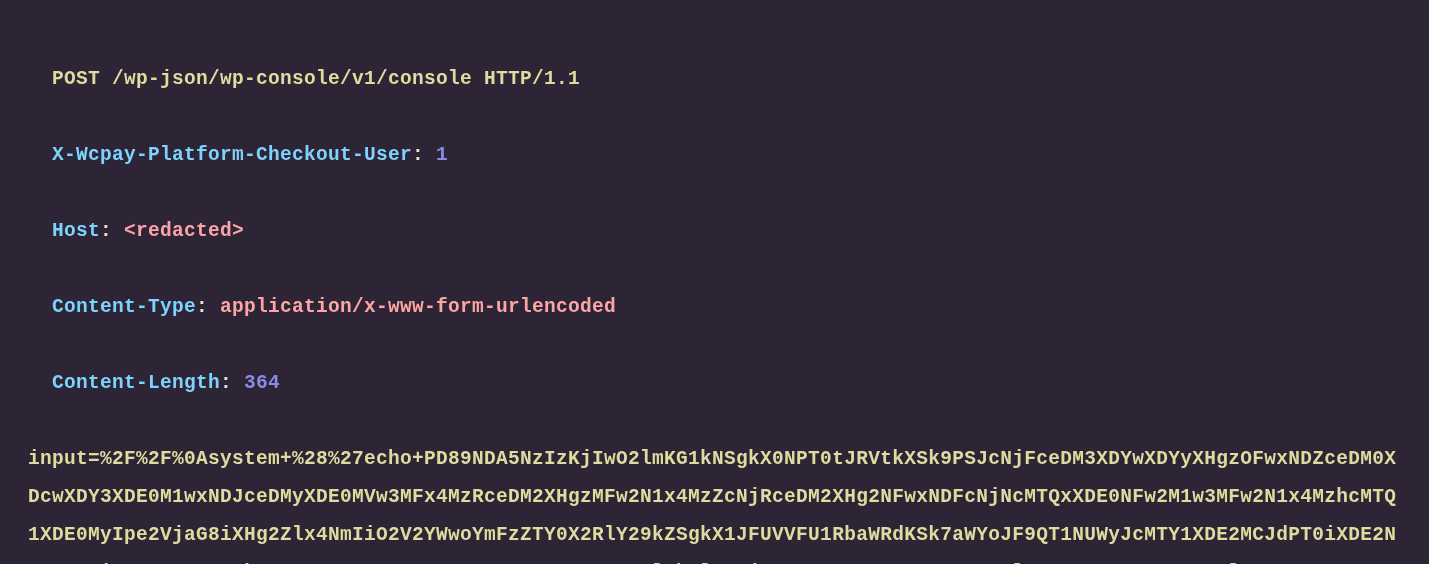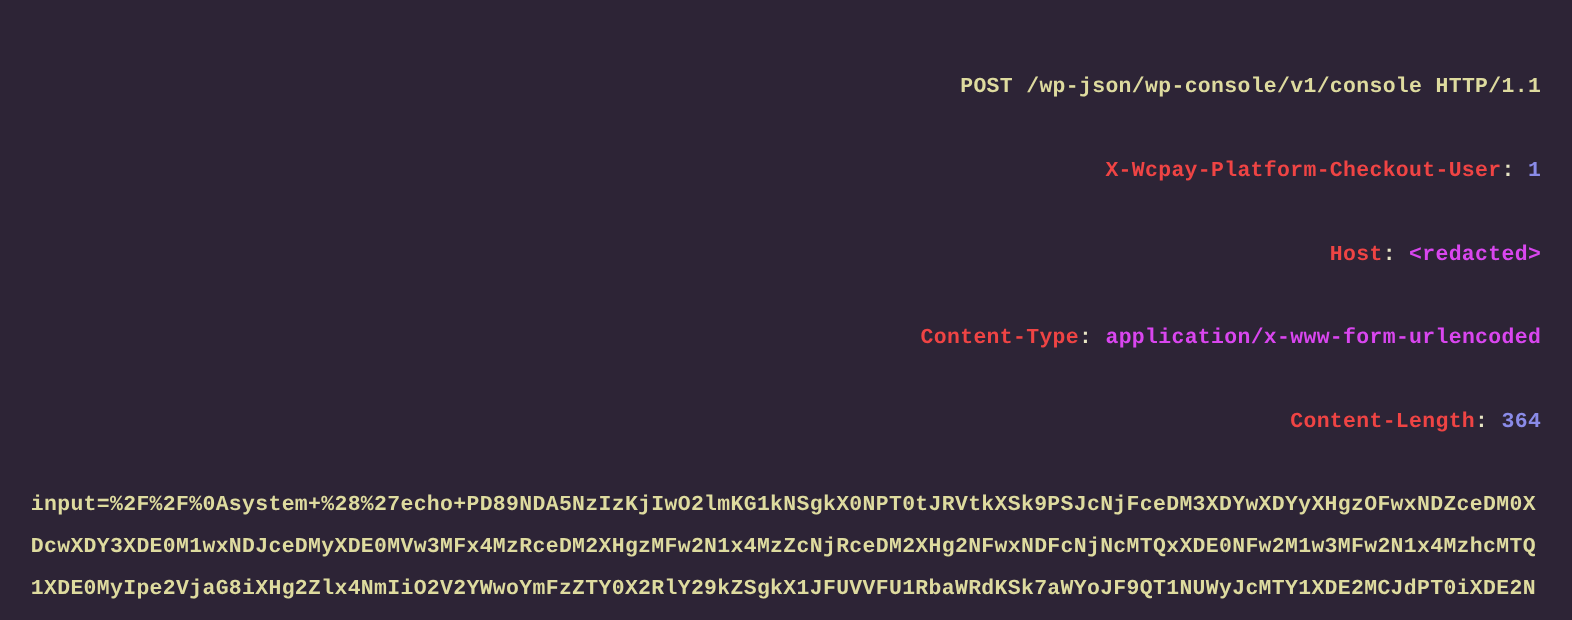--- a/index.html
+++ b/index.html
@@ -15,33 +15,32 @@
       line-height: 1.95;
       padding: 22px 28px;
       color: #e8e6c5;
       letter-spacing: 0.3px;
       width: 1429px;
       overflow-wrap: break-word;
       word-break: break-all;
     }
     .line {
       white-space: pre-wrap;
-      text-align: right;
     }
     .method-path {
       color: #dedb9f;
     }
     .header-name {
-      color: #ef4444;
+      color: #7dd3fc;
     }
     .header-colon {
       color: #e8e6c5;
     }
     .header-value-text {
-      color: #d946ef;
+      color: #fca5a5;
     }
     .header-value-number {
       color: #8a8be8;
     }
     .body-content {
       color: #dedb9f;
       word-break: break-all;
       line-height: 1.95;
     }
     .spacer {

